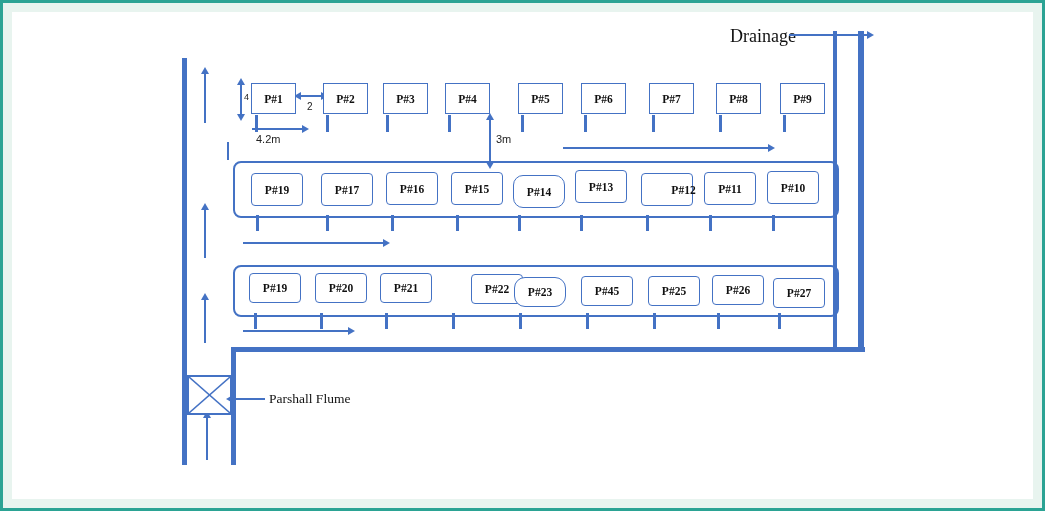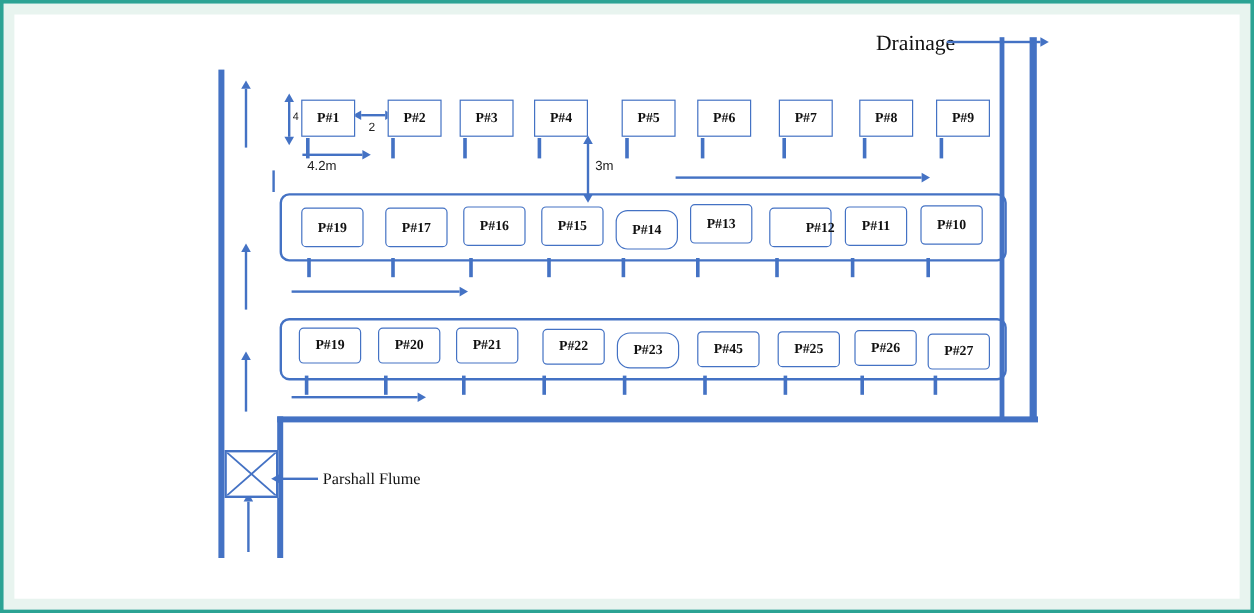--- a/index.html
+++ b/index.html
@@ -118,21 +118,21 @@
   <div class="tick" style="left:515px;top:212px;height:16px;"></div>
   <div class="tick" style="left:577px;top:212px;height:16px;"></div>
   <div class="tick" style="left:643px;top:212px;height:16px;"></div>
   <div class="tick" style="left:706px;top:212px;height:16px;"></div>
   <div class="tick" style="left:769px;top:212px;height:16px;"></div>
 
   <div class="rowbox" style="left:230px;top:262px;width:606px;height:52px;"></div>
   <div class="plot r3" style="left:246px;top:270px;">P#19</div>
   <div class="plot r3" style="left:312px;top:270px;text-align:center;">P#20</div>
   <div class="plot r3" style="left:377px;top:270px;">P#21</div>
-  <div class="plot r3" style="left:449px;top:271px;">P#22</div>
+  <div class="plot r3" style="left:468px;top:271px;">P#22</div>
   <div class="plot r3" style="left:511px;top:274px;border-radius:11px;">P#23</div>
   <div class="plot r3" style="left:578px;top:273px;">P#45</div>
   <div class="plot r3" style="left:645px;top:273px;">P#25</div>
   <div class="plot r3" style="left:709px;top:272px;">P#26</div>
   <div class="plot r3" style="left:770px;top:275px;">P#27</div>
 
   <div class="tick" style="left:251px;top:310px;height:16px;"></div>
   <div class="tick" style="left:317px;top:310px;height:16px;"></div>
   <div class="tick" style="left:382px;top:310px;height:16px;"></div>
   <div class="tick" style="left:449px;top:310px;height:16px;"></div>

